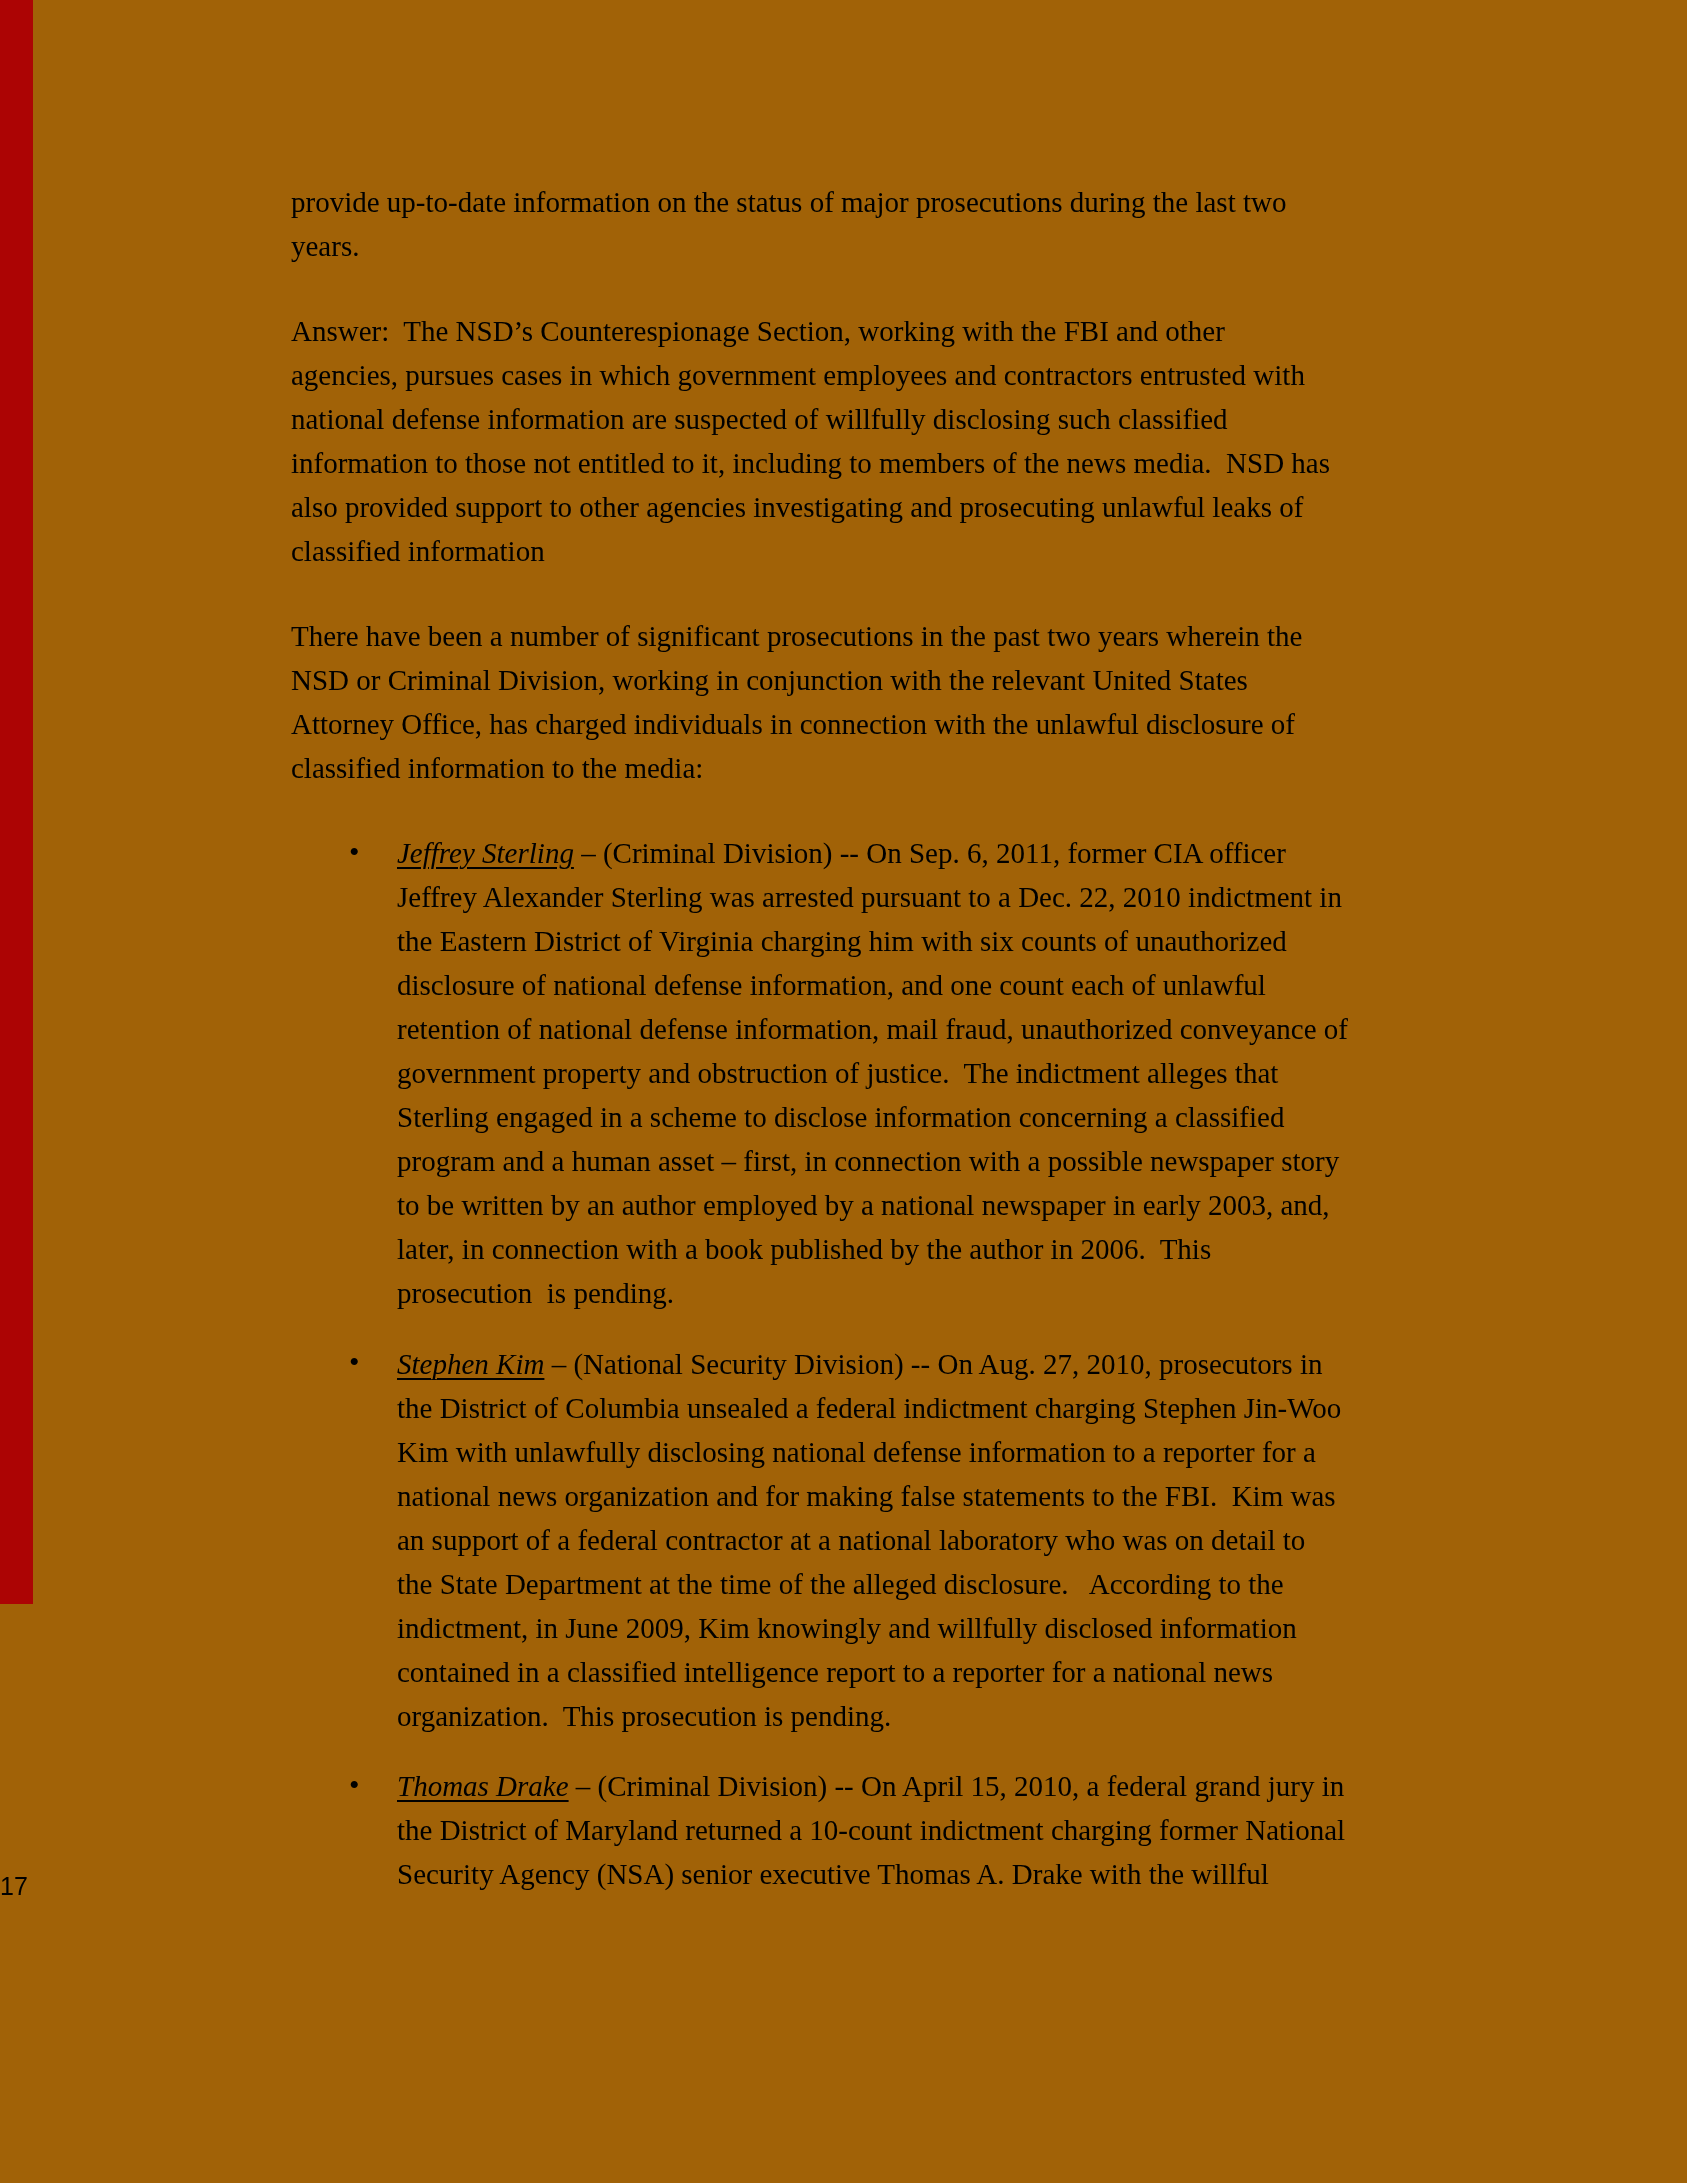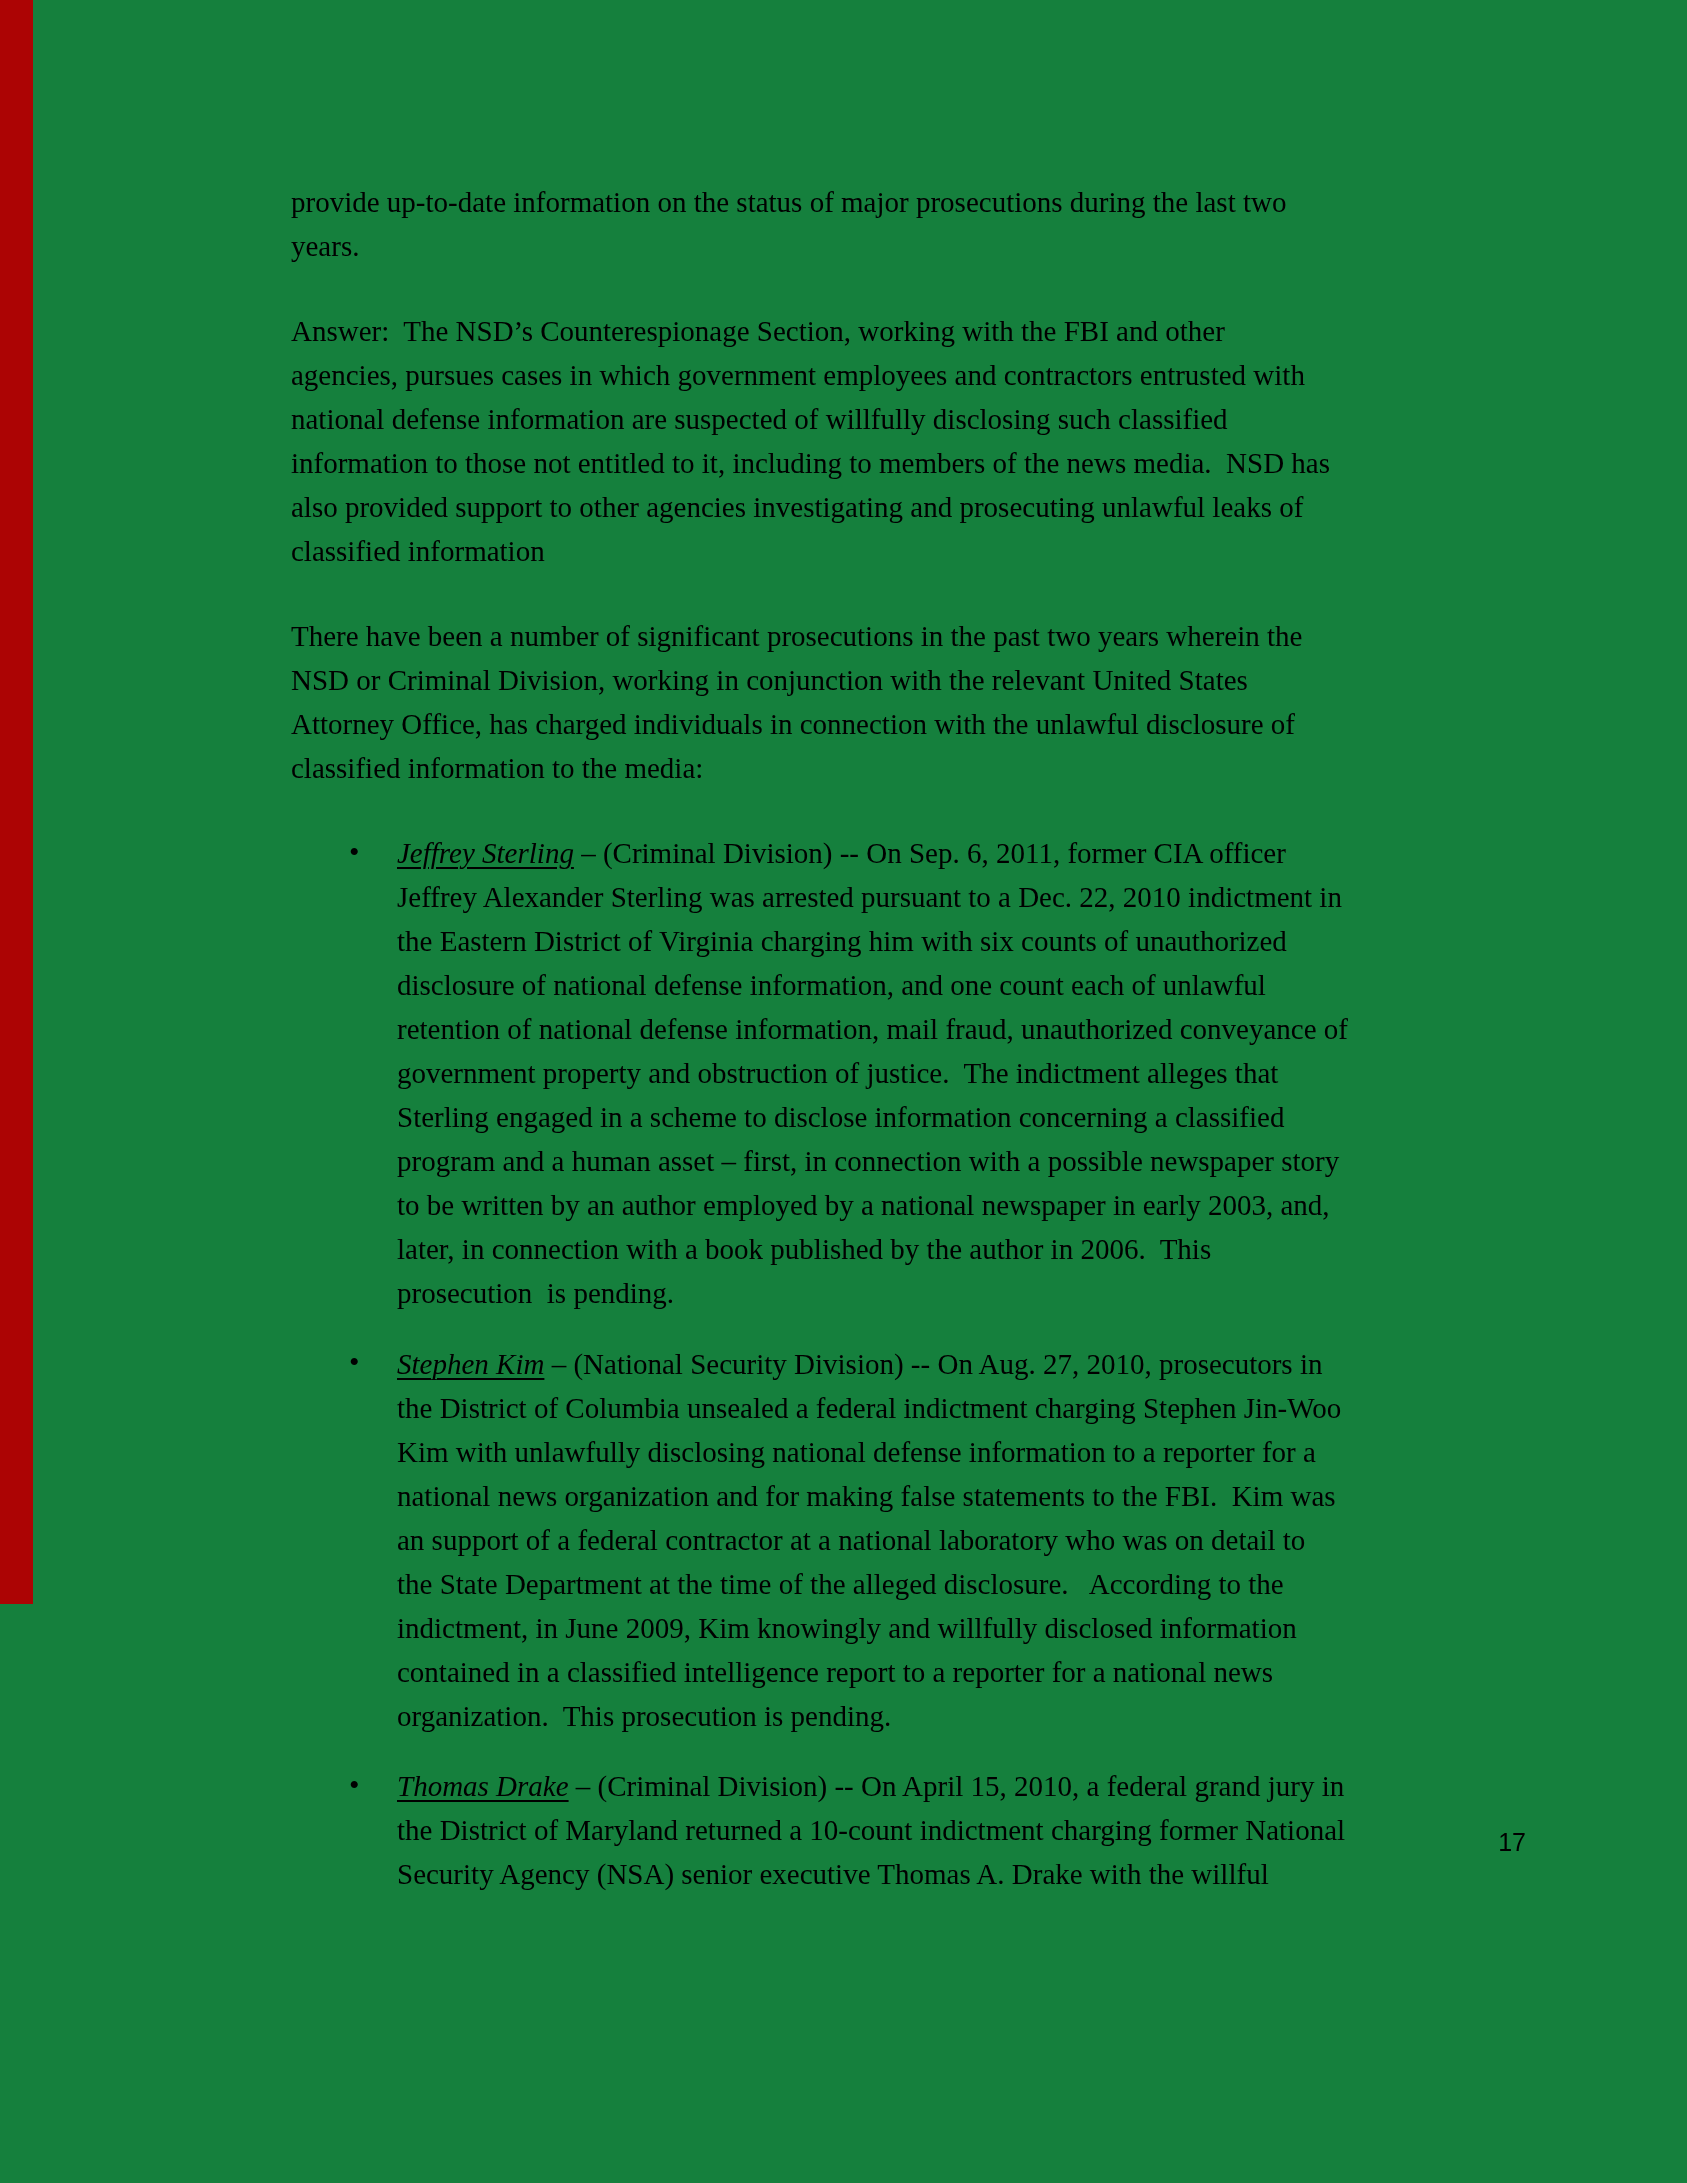--- a/index.html
+++ b/index.html
@@ -1,19 +1,19 @@
 <!DOCTYPE html>
 <html style="font-size:10.6px"><head>
 <meta charset="utf-8">
 <style>
   html,body { margin:0; padding:0; background:#ffffff; }
   .page {
     position:relative;
     width:1687px; height:2183px;
-    background:#15803d;
+    background:#a16207;
     overflow:hidden;
     font-family:"Liberation Serif", serif;
     color:#000000;
   }
   .red-stripe {
     position:absolute; left:0; top:0;
     width:33px; height:1604px;
   }
   .content {
     position:absolute; left:291px; top:180px;
@@ -25,22 +25,22 @@
   .line { white-space:pre; }
   .bold { font-weight:normal; }
   .u { text-decoration:underline; text-decoration-thickness:2px; text-underline-offset:4px;font-style:italic; }
   .bullet-list { margin:0; padding:0; list-style:none; }
   .bullet-item { position:relative; padding-left:106px; margin:0 0 26.5px 0; }
   .bullet-marker {
     position:absolute; left:58px; top:-1.3px;
     font-size:30px; line-height:44px;
   }
   .page-number {
-    position:absolute; left:0; top:1828px; width:1526px;
-    text-align:right;
+    position:absolute; left:0; top:1872px; width:1526px;
+    text-align:left;
     font-family:"Liberation Sans", sans-serif;
     font-size:25px; line-height:29px;
   }
 </style>
 </head>
 <body>
 
 <div class="page">
 
   <div class="red-stripe" style="background-color: rgb(172, 4, 4);"></div>

